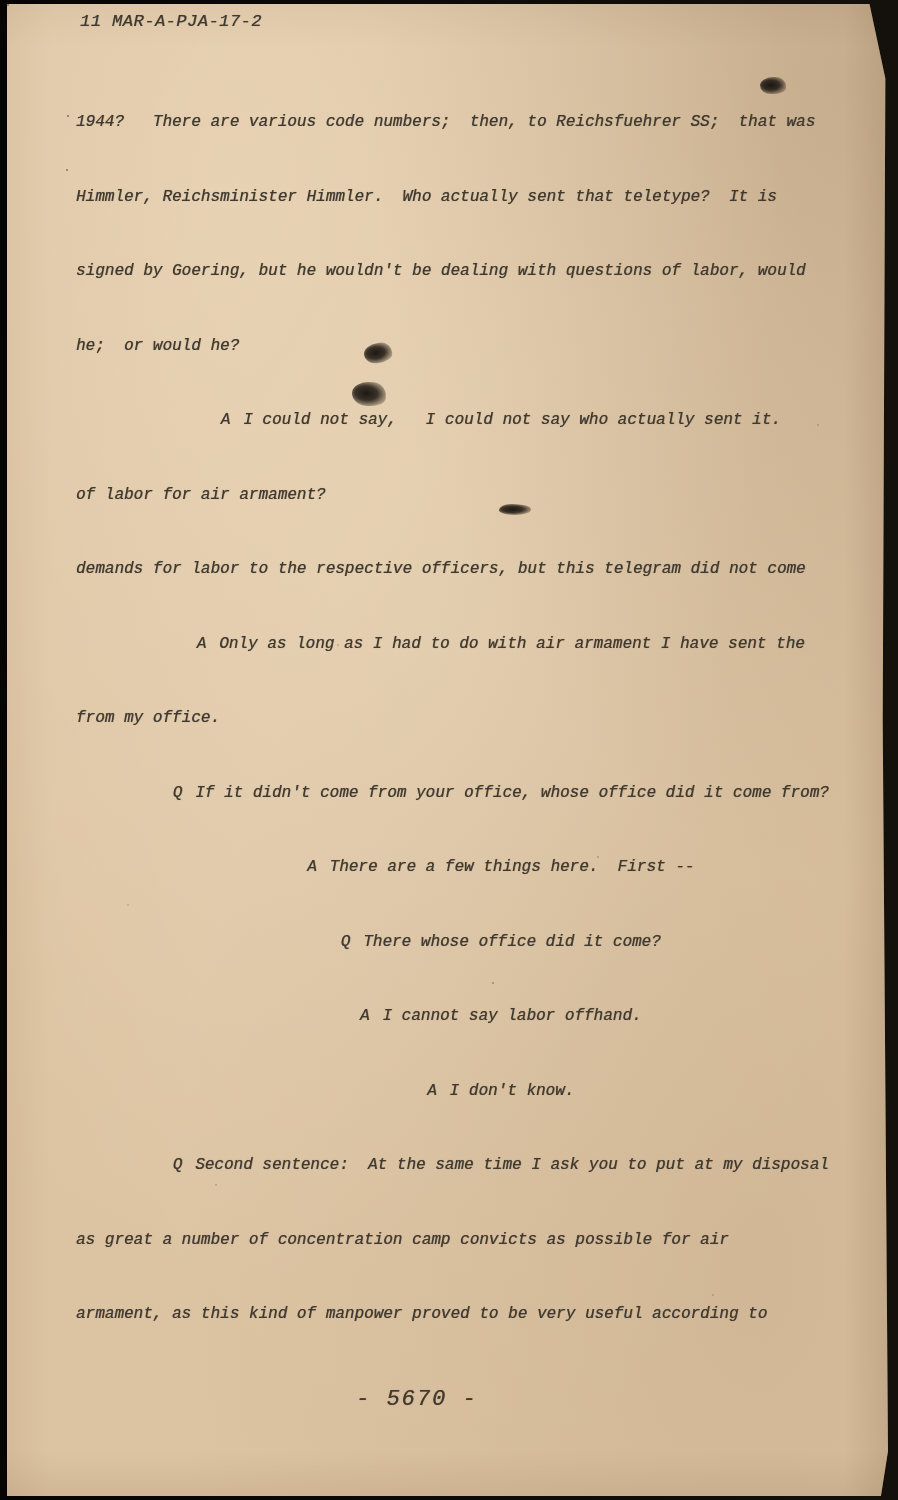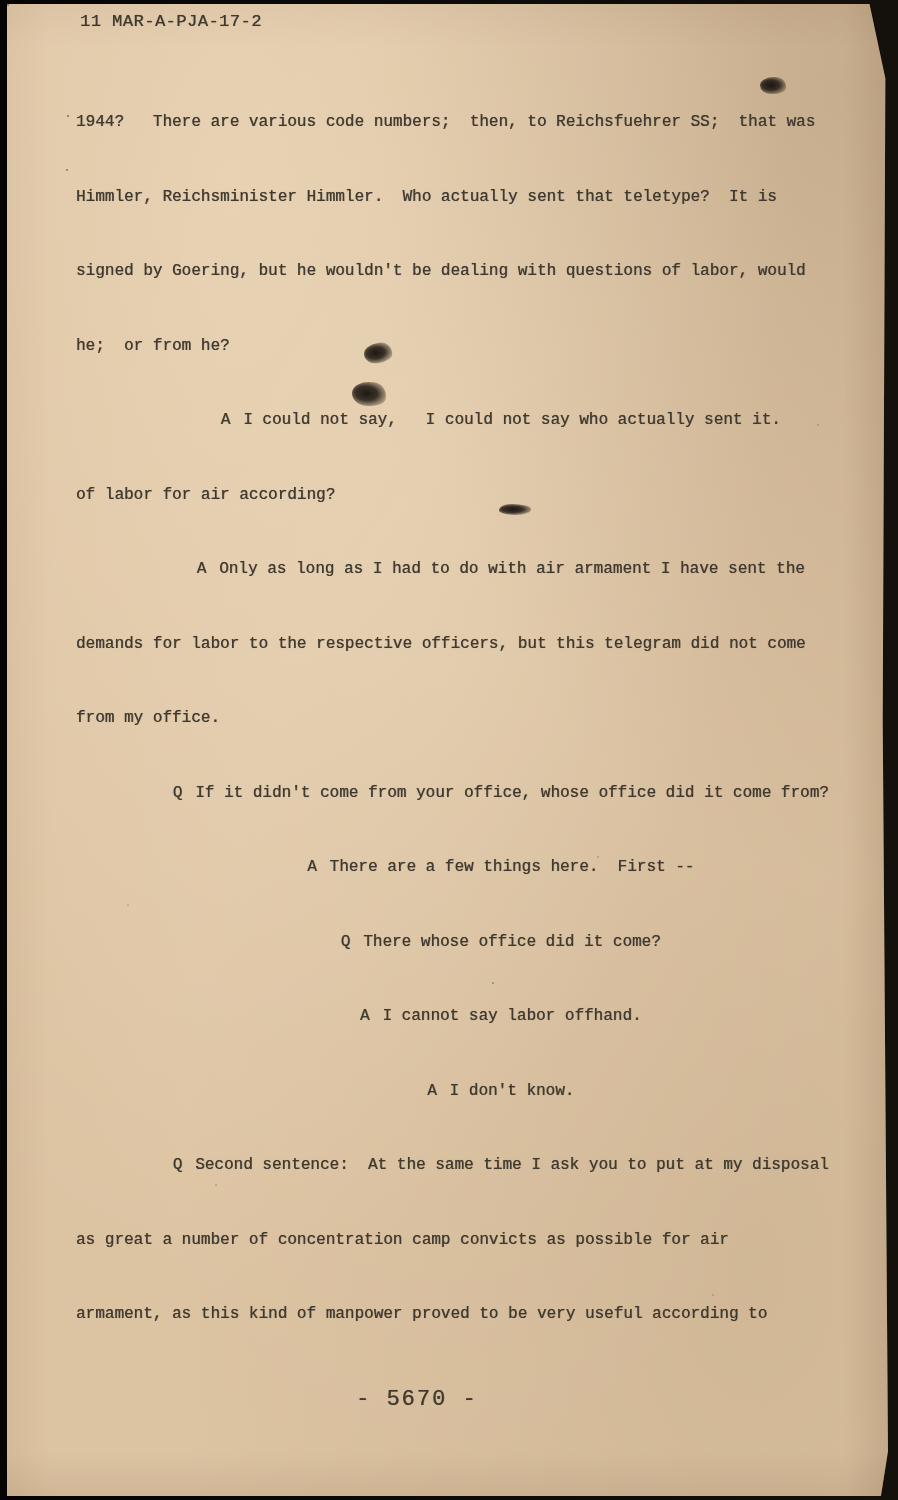--- a/index.html
+++ b/index.html
@@ -51,20 +51,21 @@
       330px 640px 0 0 rgba(90,74,55,0.28),
       810px 420px 0 0 rgba(90,74,55,0.30),
       120px 900px 0 0 rgba(90,74,55,0.25),
       650px 190px 0 0 rgba(90,74,55,0.28);
   }
   .typewriter {
     color: #3f392f;
     font-size: 16px;
     text-shadow: 0.5px 0 0 rgba(63,57,47,0.55), 0 0 1px rgba(63,57,47,0.30);
     white-space: pre;
+    font-style: italic;
   }
   .header-line {
     position: absolute;
     left: 73px;
     top: 8px;
     font-size: 17px;
     letter-spacing: 0.5px;
   }
   .doc-body {
     position: absolute;
@@ -109,25 +110,25 @@
 
 <div class="scan">
   <div class="paper">
 
     <div class="typewriter header-line">11 MAR-A-PJA-17-2</div>
 
     <div class="doc-body typewriter">
       <div class="line">1944?   There are various code numbers;  then, to Reichsfuehrer SS;  that was</div>
       <div class="line">Himmler, Reichsminister Himmler.  Who actually sent that teletype?  It is</div>
       <div class="line">signed by Goering, but he wouldn't be dealing with questions of labor, would</div>
-      <div class="line">he;  or from he?</div>
+      <div class="line">he;  or would he?</div>
       <div class="line qa"><span class="marker">A</span><span>I could not say,   I could not say who actually sent it.</span></div>
-      <div class="line">of labor for air according?</div>
+      <div class="line">of labor for air armament?</div>
+      <div class="line">demands for labor to the respective officers, but this telegram did not come</div>
       <div class="line qa"><span class="marker">A</span><span>Only as long as I had to do with air armament I have sent the</span></div>
-      <div class="line">demands for labor to the respective officers, but this telegram did not come</div>
       <div class="line">from my office.</div>
       <div class="line qa"><span class="marker">Q</span><span>If it didn't come from your office, whose office did it come from?</span></div>
       <div class="line qa"><span class="marker">A</span><span>There are a few things here.  First --</span></div>
       <div class="line qa"><span class="marker">Q</span><span>There whose office did it come?</span></div>
       <div class="line qa"><span class="marker">A</span><span>I cannot say labor offhand.</span></div>
       <div class="line qa"><span class="marker">A</span><span>I don't know.</span></div>
       <div class="line qa"><span class="marker">Q</span><span>Second sentence:  At the same time I ask you to put at my disposal</span></div>
       <div class="line">as great a number of concentration camp convicts as possible for air</div>
       <div class="line">armament, as this kind of manpower proved to be very useful according to</div>
       

